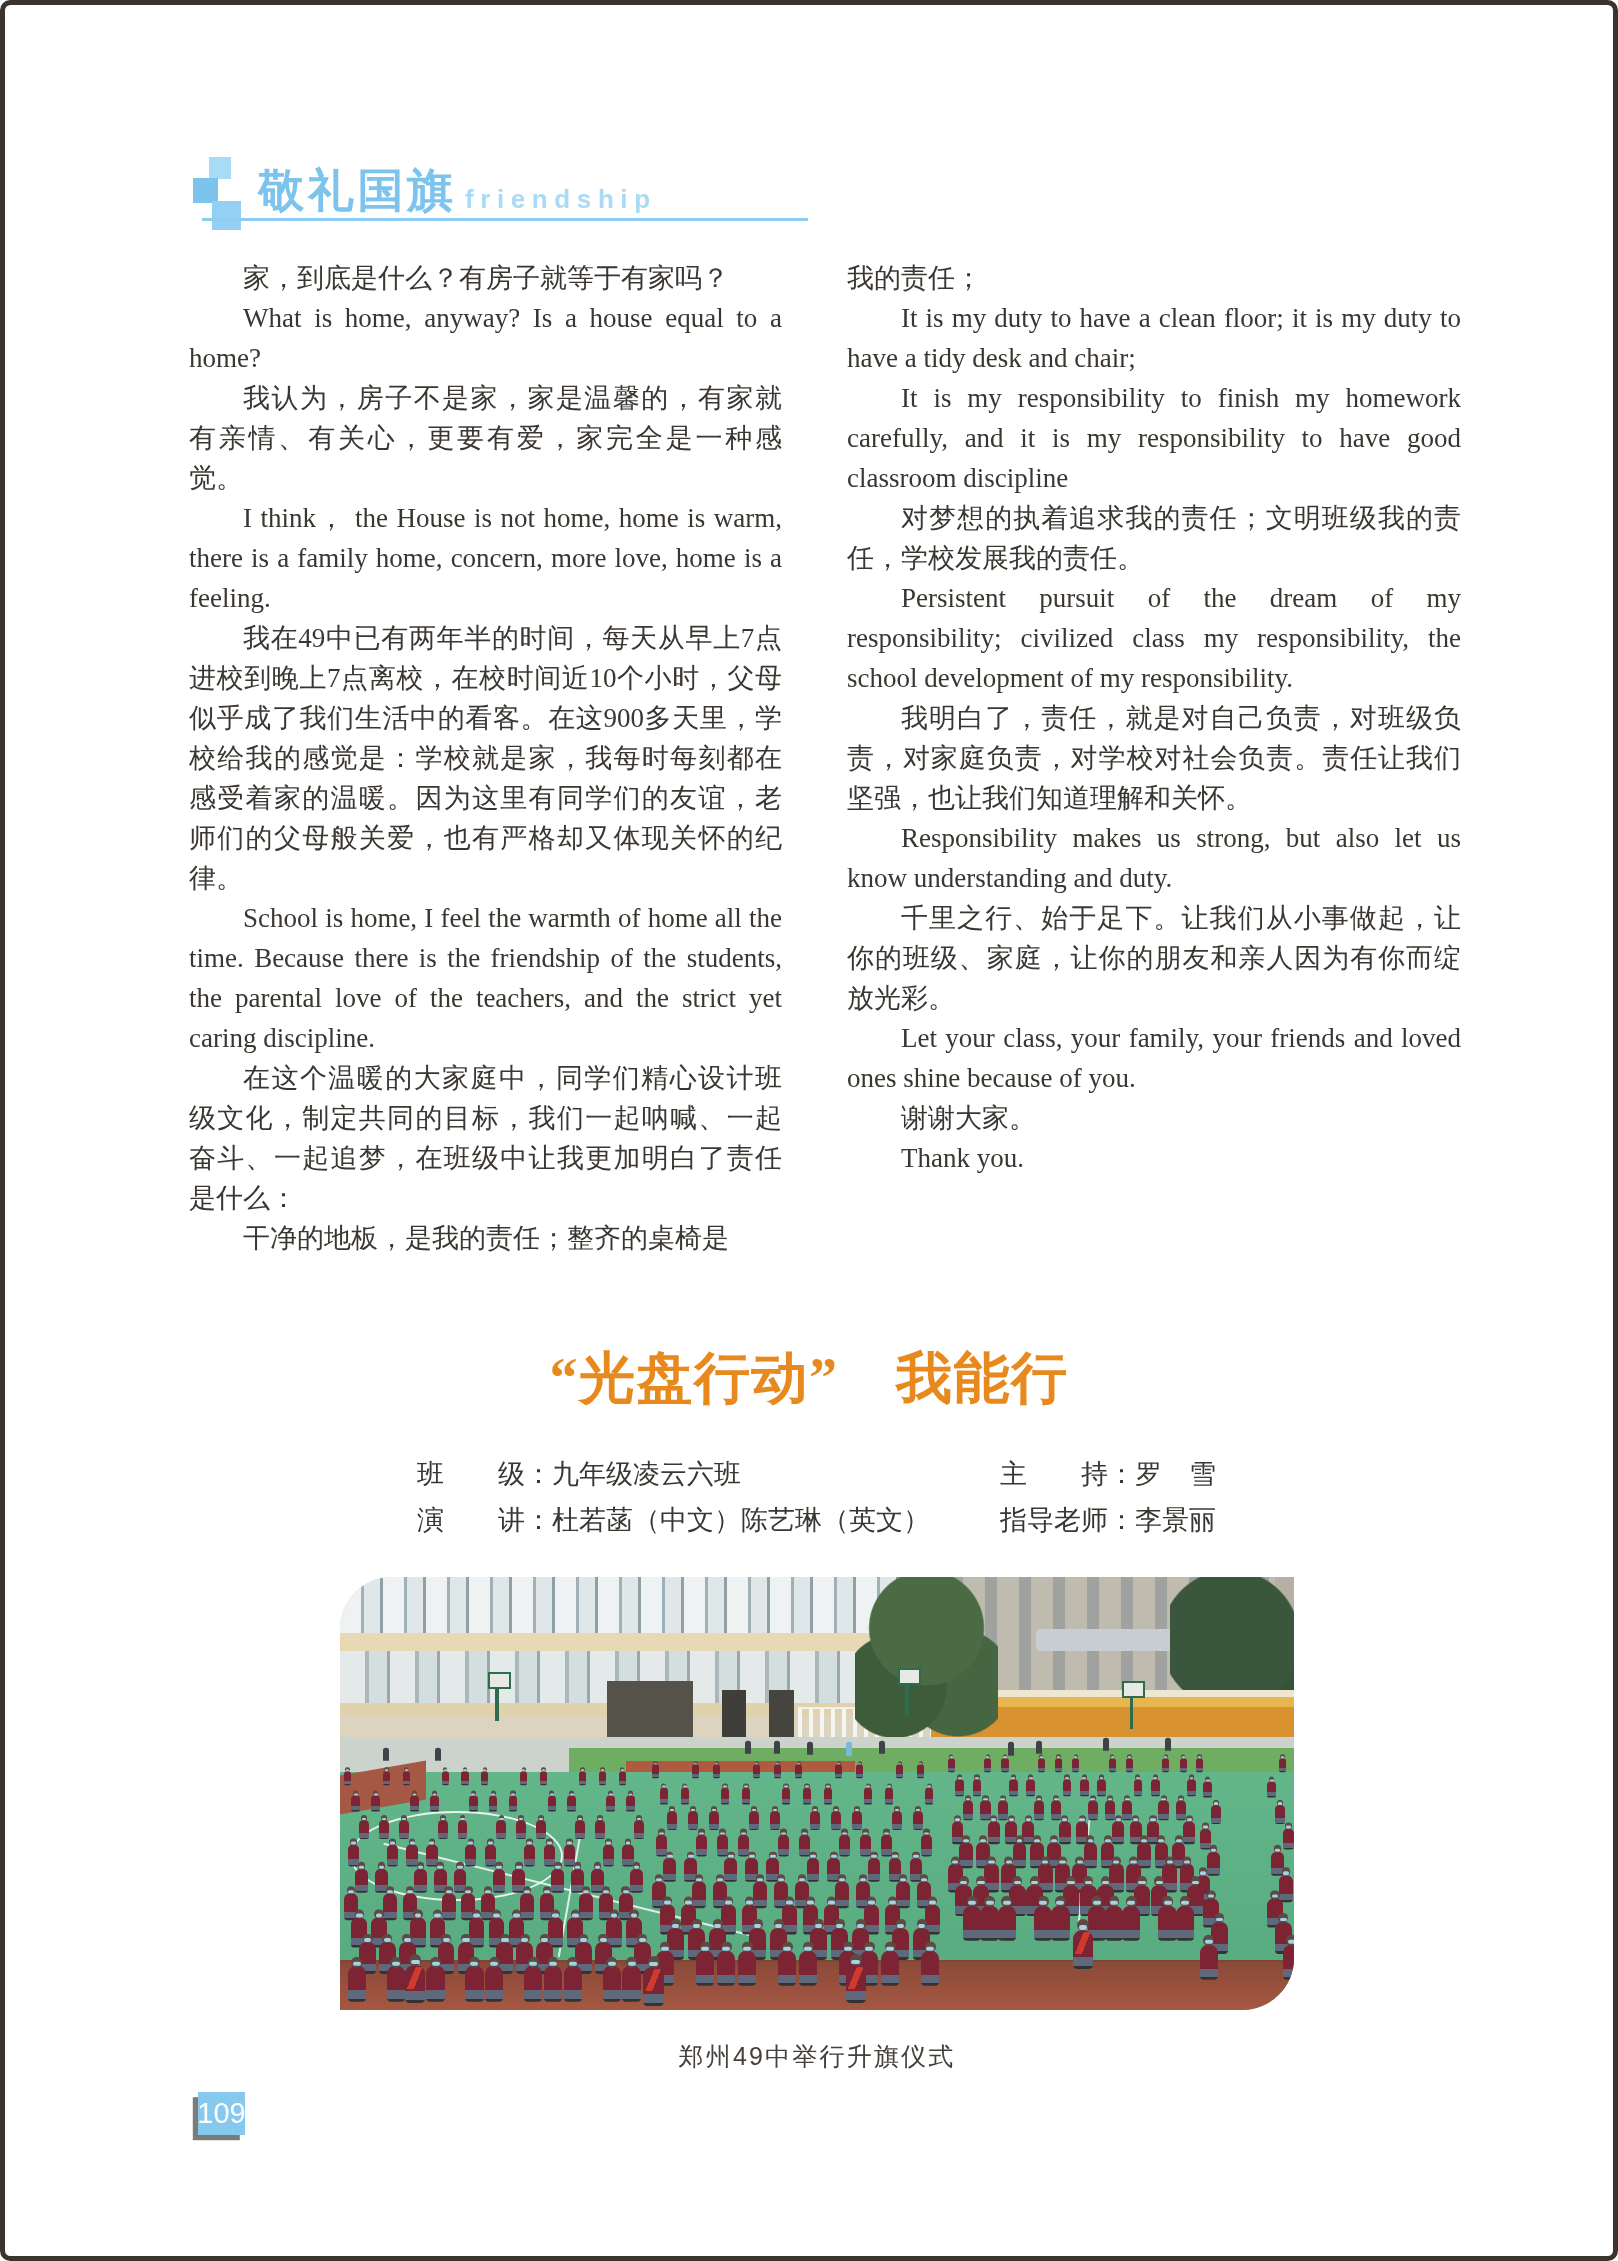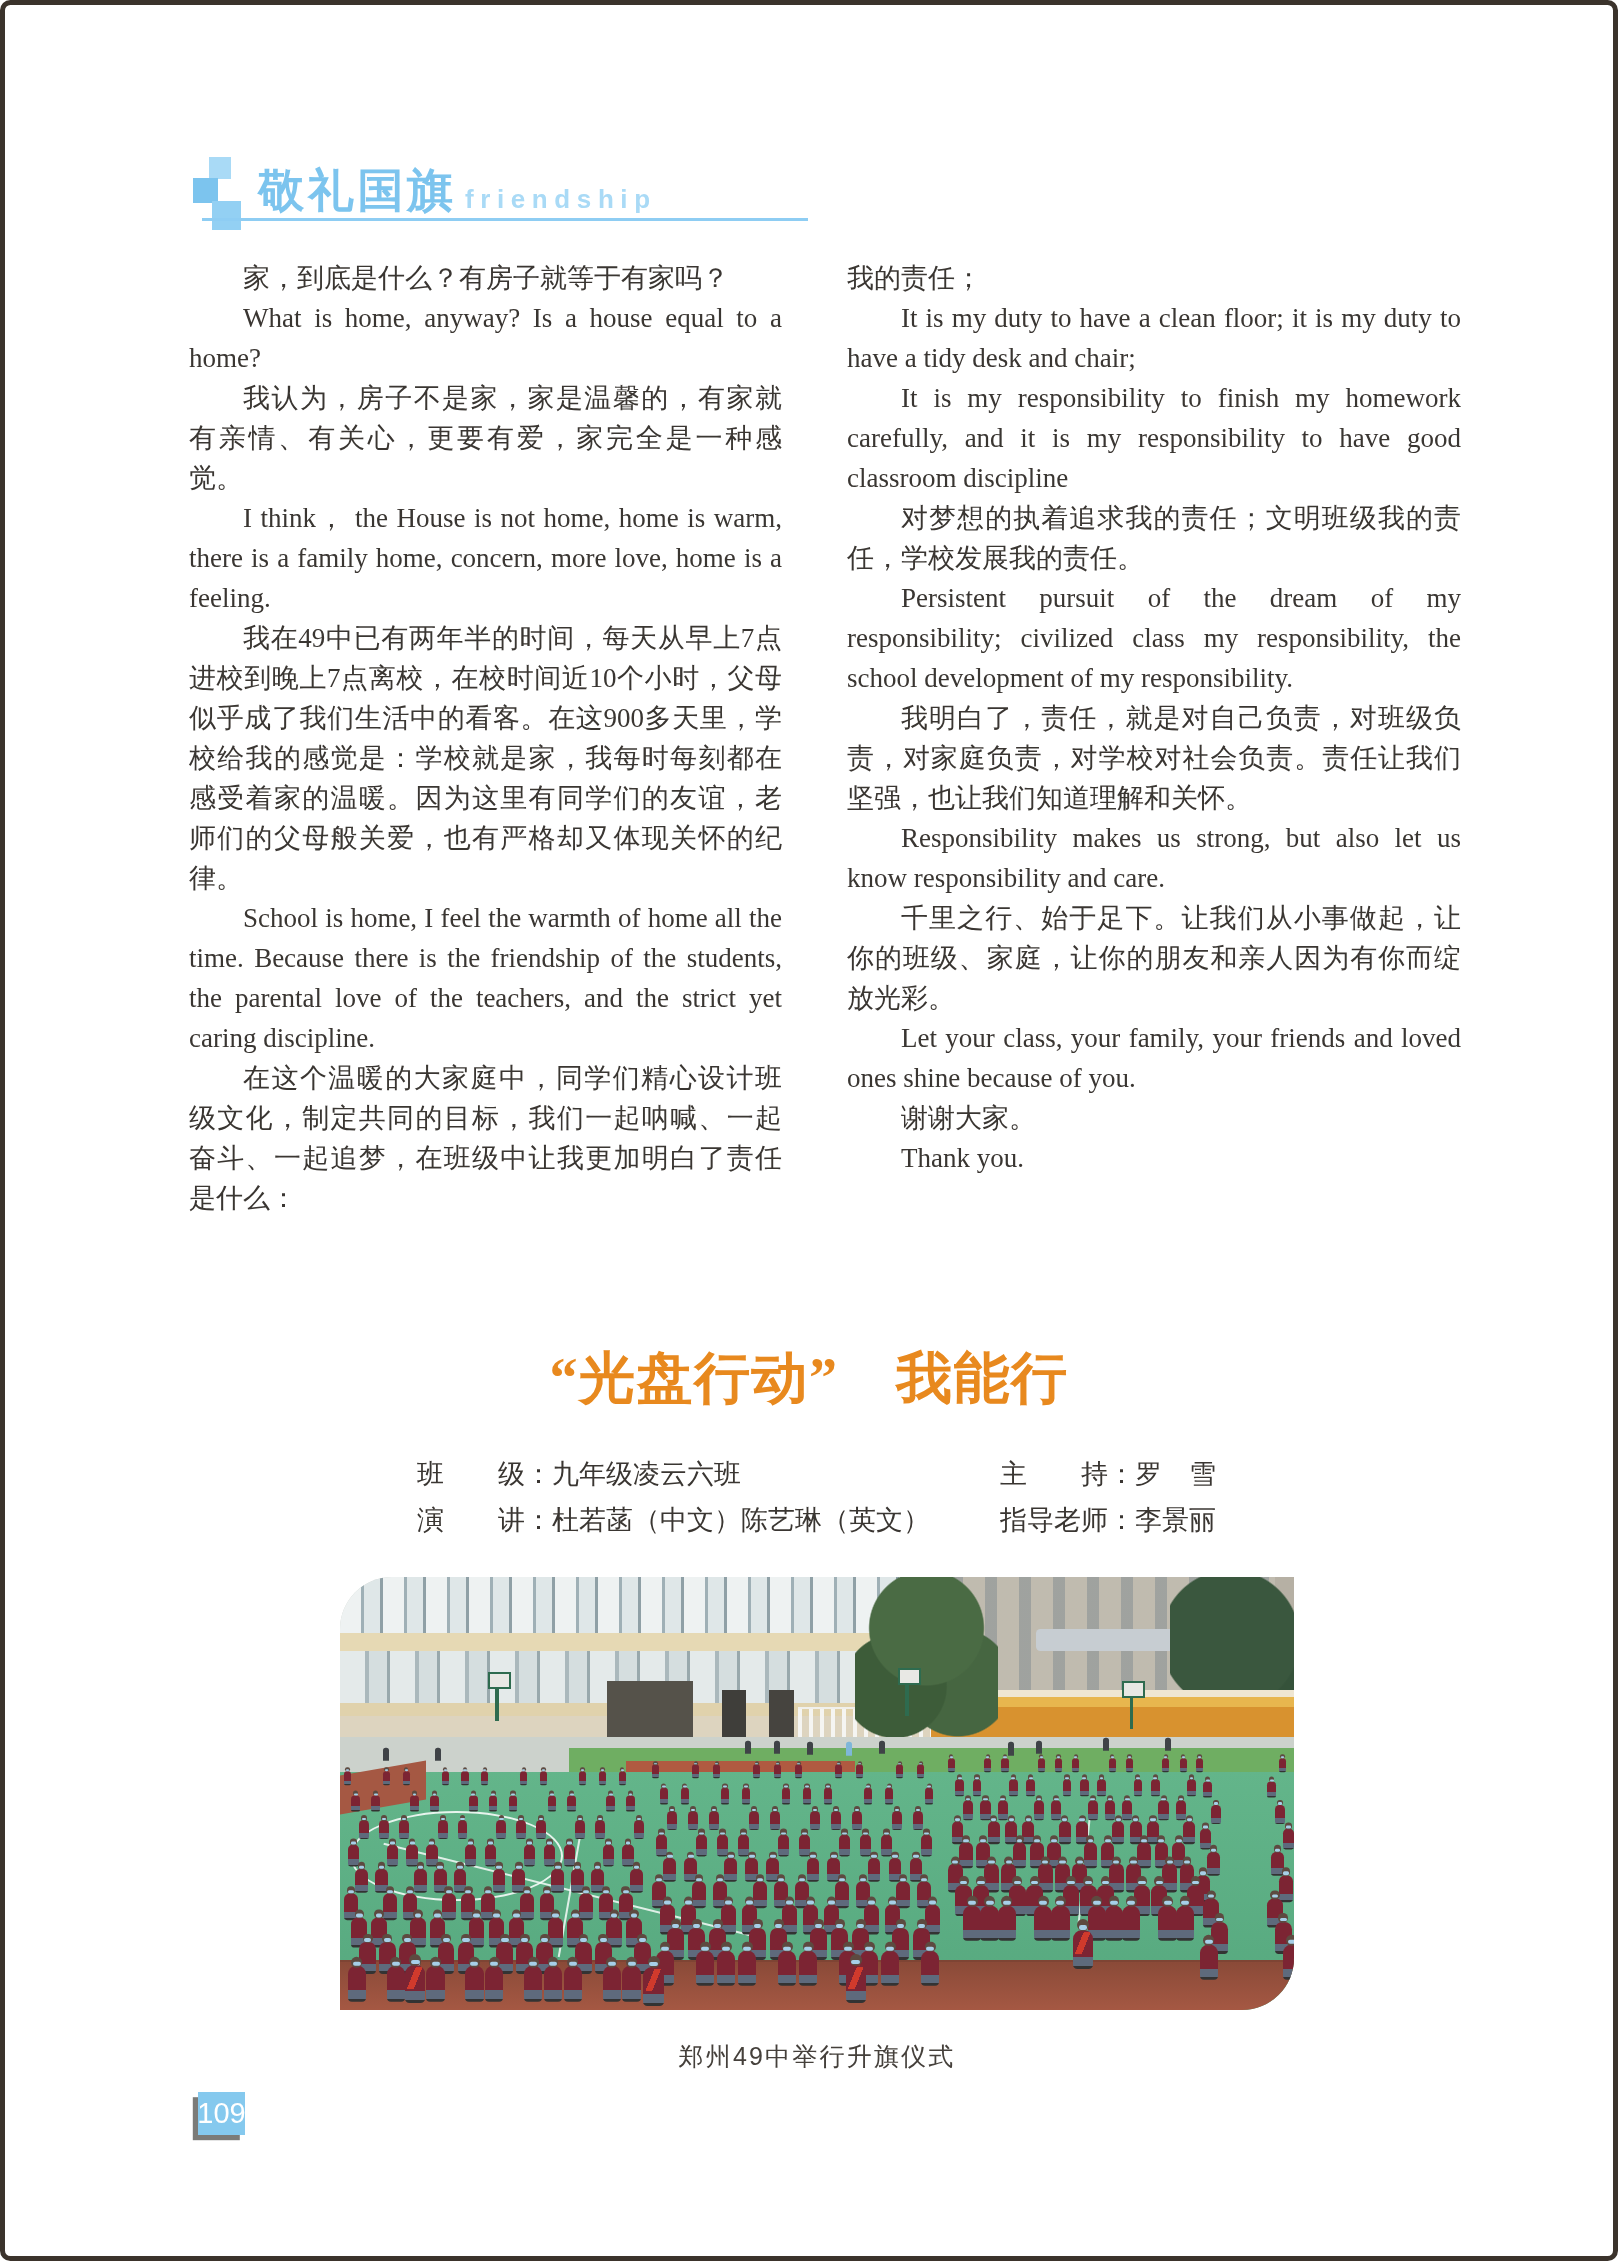--- a/index.html
+++ b/index.html
@@ -115,29 +115,30 @@
   <div class="hd-line"></div>
 
   <div class="col col-left">
       <p>家，到底是什么？有房子就等于有家吗？</p>
       <p>What is home, anyway? Is a house equal to a home?</p>
       <p>我认为，房子不是家，家是温馨的，有家就有亲情、有关心，更要有爱，家完全是一种感觉。</p>
       <p>I think， the House is not home, home is warm, there is a family home, concern, more love, home is a feeling.</p>
       <p>我在49中已有两年半的时间，每天从早上7点进校到晚上7点离校，在校时间近10个小时，父母似乎成了我们生活中的看客。在这900多天里，学校给我的感觉是：学校就是家，我每时每刻都在感受着家的温暖。因为这里有同学们的友谊，老师们的父母般关爱，也有严格却又体现关怀的纪律。</p>
       <p>School is home, I feel the warmth of home all the time. Because there is the friendship of the students, the parental love of the teachers, and the strict yet caring discipline.</p>
       <p>在这个温暖的大家庭中，同学们精心设计班级文化，制定共同的目标，我们一起呐喊、一起奋斗、一起追梦，在班级中让我更加明白了责任是什么：</p>
+      <p>干净的地板，是我的责任；整齐的桌椅是</p>
     </div>
   <div class="col col-right">
       <p class="noindent">我的责任；</p>
       <p>It is my duty to have a clean floor; it is my duty to have a tidy desk and chair;</p>
       <p>It is my responsibility to finish my homework carefully, and it is my responsibility to have good classroom discipline</p>
       <p>对梦想的执着追求我的责任；文明班级我的责任，学校发展我的责任。</p>
       <p>Persistent pursuit of the dream of my responsibility; civilized class my responsibility, the school development of my responsibility.</p>
       <p>我明白了，责任，就是对自己负责，对班级负责，对家庭负责，对学校对社会负责。责任让我们坚强，也让我们知道理解和关怀。</p>
-      <p>Responsibility makes us strong, but also let us know responsibility and care.</p>
+      <p>Responsibility makes us strong, but also let us know understanding and duty.</p>
       <p>千里之行、始于足下。让我们从小事做起，让你的班级、家庭，让你的朋友和亲人因为有你而绽放光彩。</p>
       <p>Let your class, your family, your friends and loved ones shine because of you.</p>
       <p>谢谢大家。</p>
       <p>Thank you.</p>
     </div>
 
   <div class="sec-title">“光盘行动”　我能行</div>
   <div class="info-row r1">
     <span class="info-left">班　　级：九年级凌云六班</span>
     <span class="info-right">主　　持：罗　雪</span>

